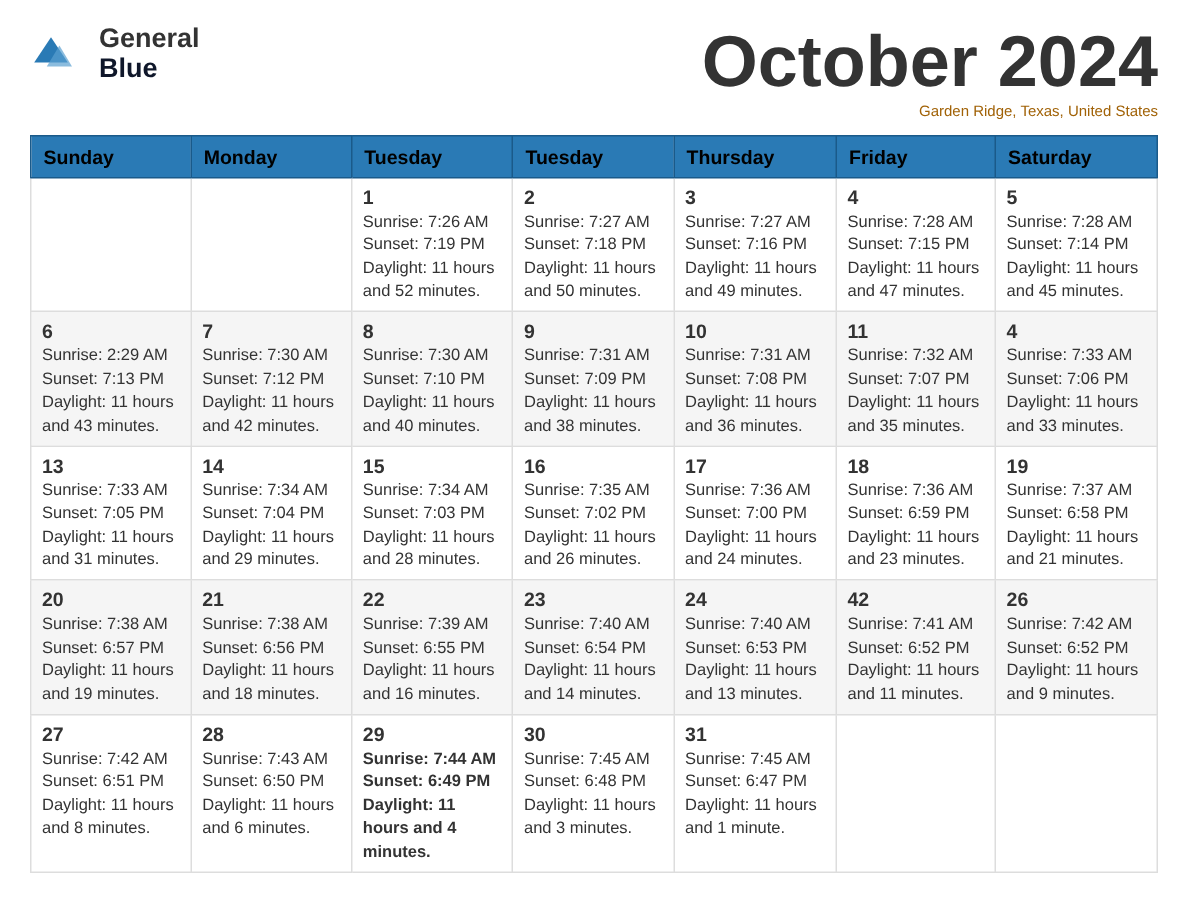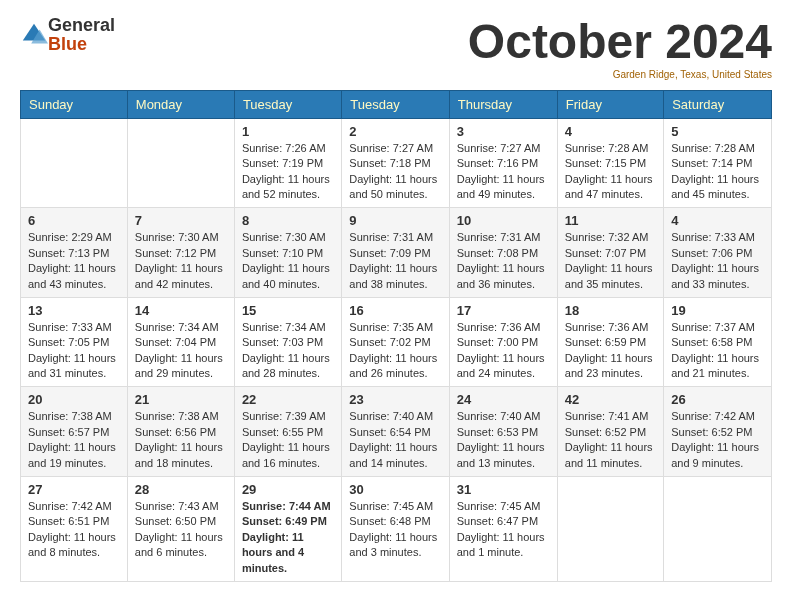--- a/index.html
+++ b/index.html
@@ -15,32 +15,32 @@
     }
     .header {
       display: flex;
       justify-content: space-between;
       align-items: flex-start;
       margin-bottom: 10px;
     }
     .logo {
       display: flex;
       align-items: center;
-      gap: 0;
+      gap: 18px;
     }
     .logo-text-general {
       font-size: 18px;
       font-weight: bold;
       color: #333;
       line-height: 1;
     }
     .logo-text-blue {
       font-size: 18px;
       font-weight: bold;
-      color: #c2410c;
+      color: #0f172a;
       line-height: 1;
     }
     .logo-icon {
       width: 28px;
       height: 28px;
     }
     .title-block {
       text-align: right;
     }
     .month-title {
@@ -53,25 +53,25 @@
       font-size: 10px;
       color: #a16207;
     }
     .calendar {
       width: 100%;
       border-collapse: collapse;
       border: 1px solid #ccc;
     }
     .calendar th {
       background: #2a7ab5;
-      color: #fef9c3;
+      color: #000000;
       text-align: left;
       padding: 6px 8px;
       font-size: 13px;
-      font-weight: normal;
+      font-weight: bold;
       border: 1px solid #1a5a8a;
     }
     .calendar td {
       vertical-align: top;
       padding: 5px 7px;
       font-size: 11px;
       color: #333;
       border: 1px solid #ddd;
       width: 113px;
       min-height: 80px;

